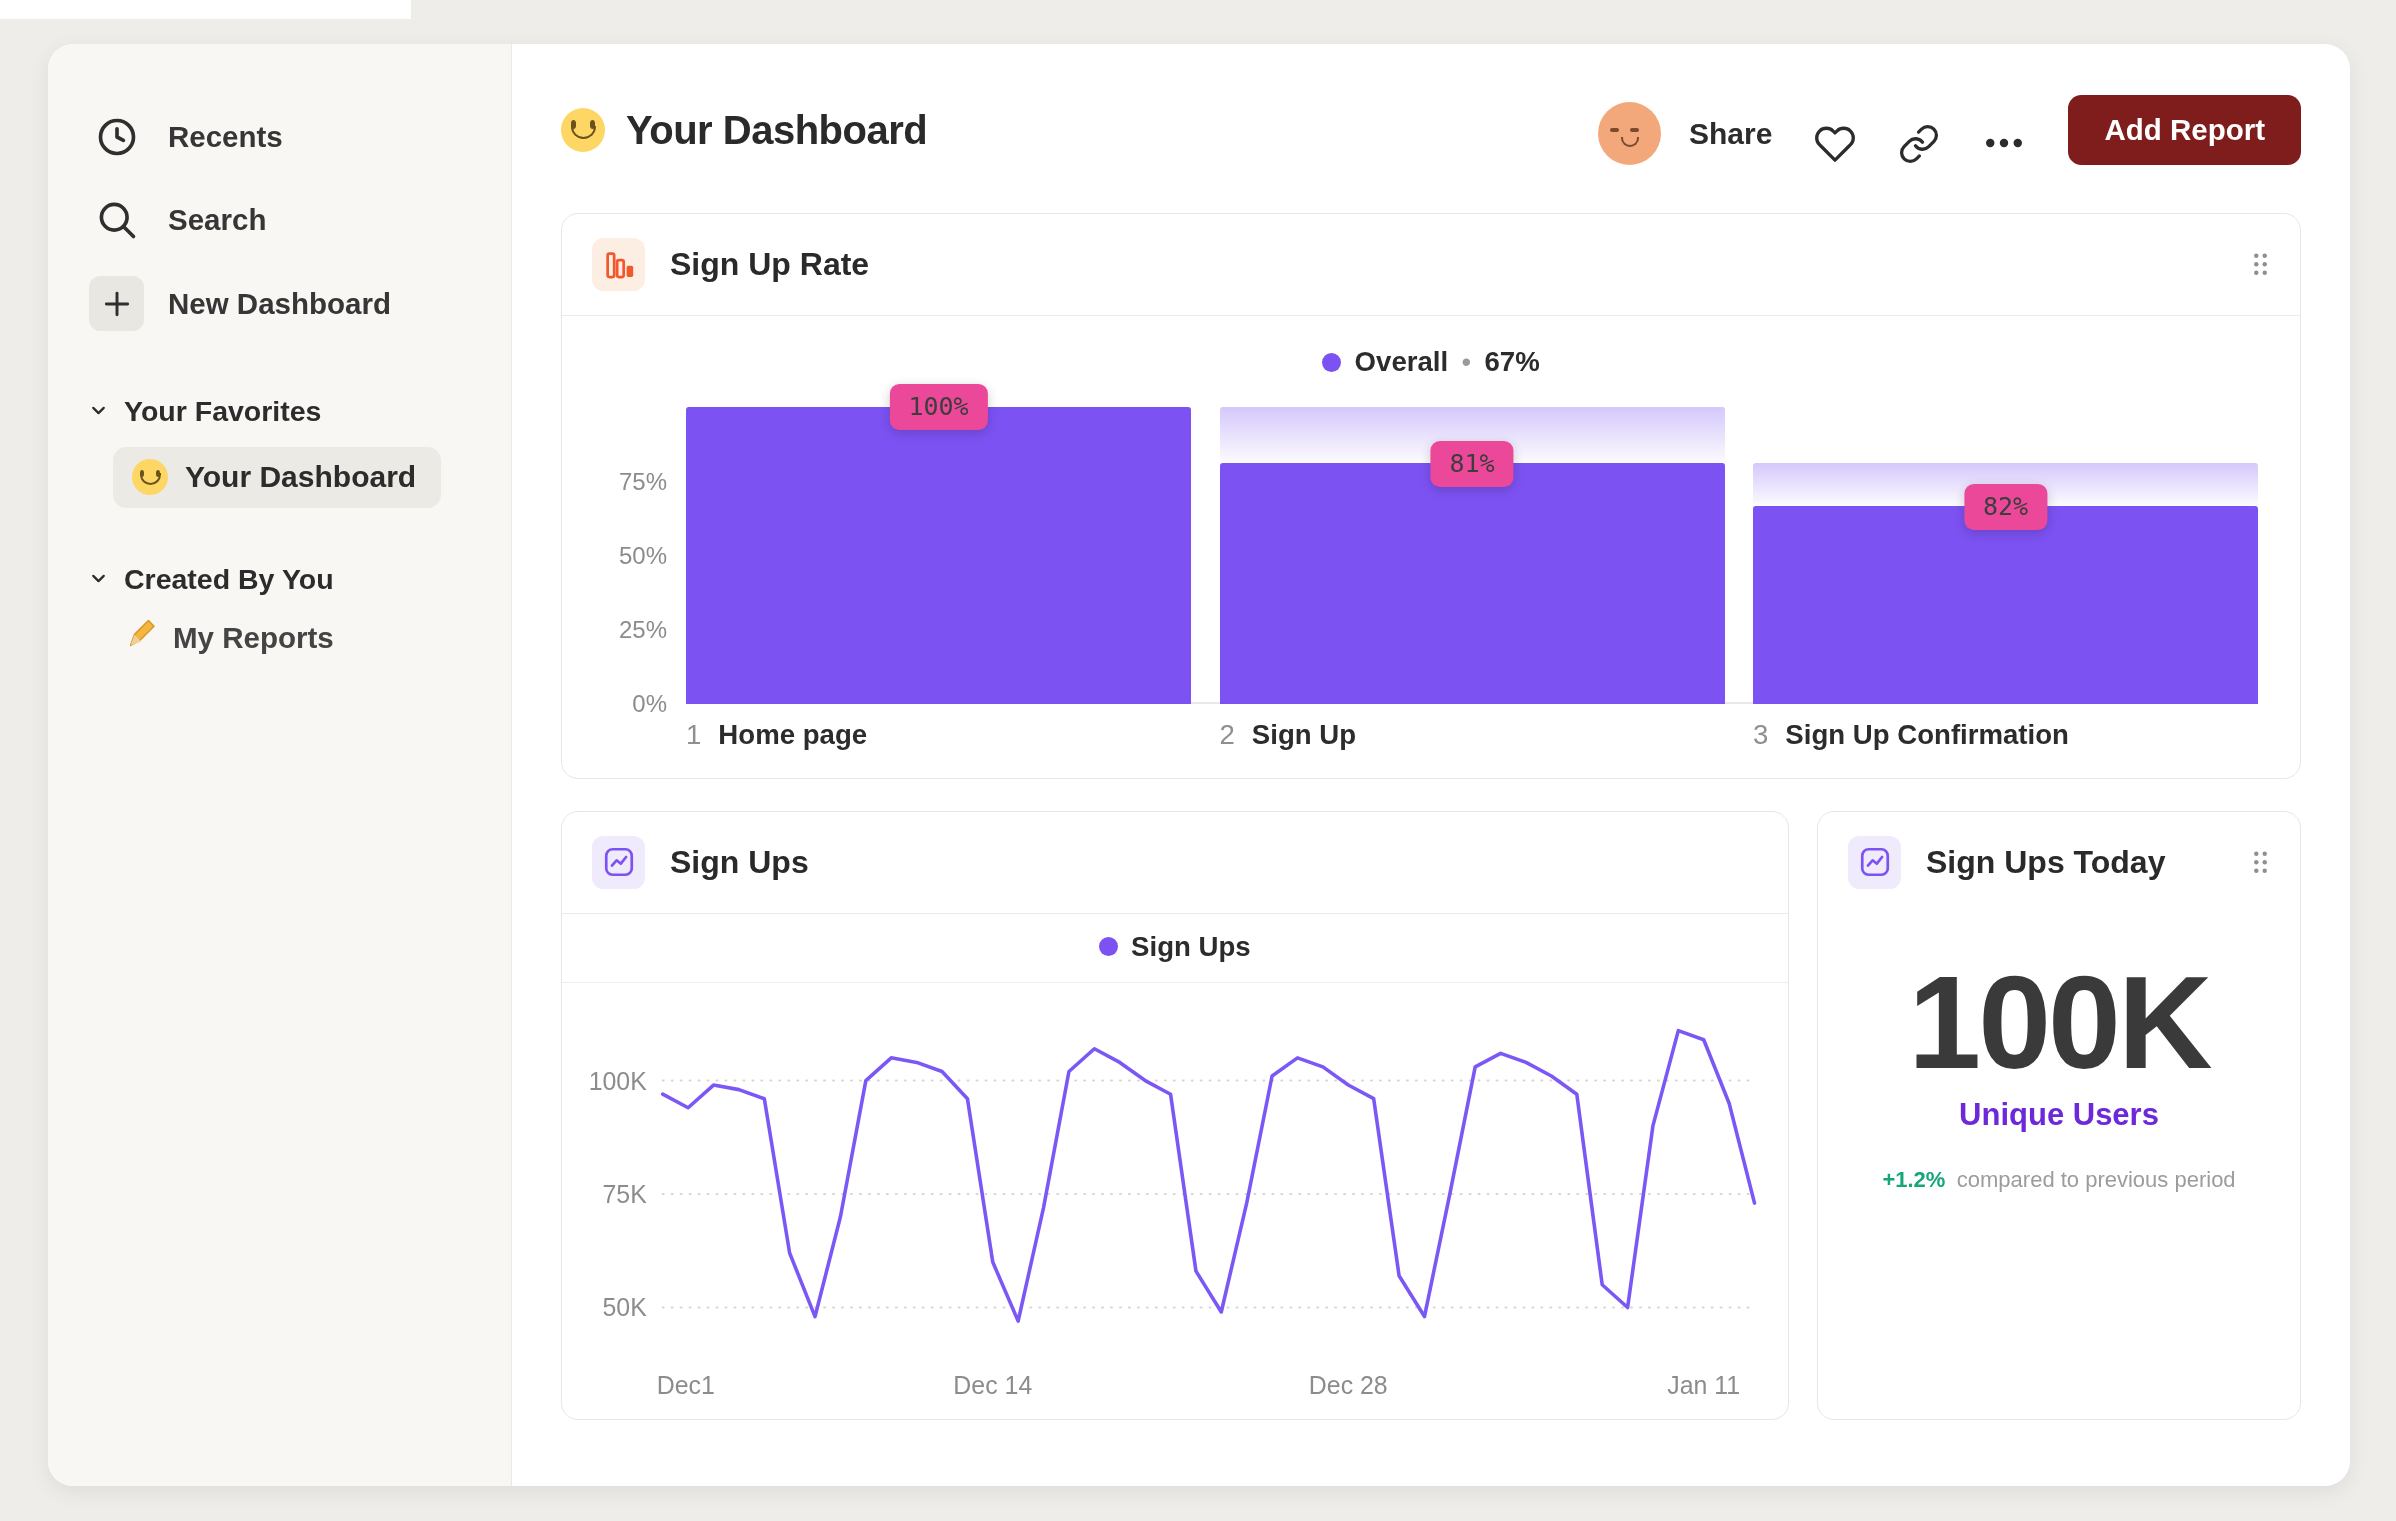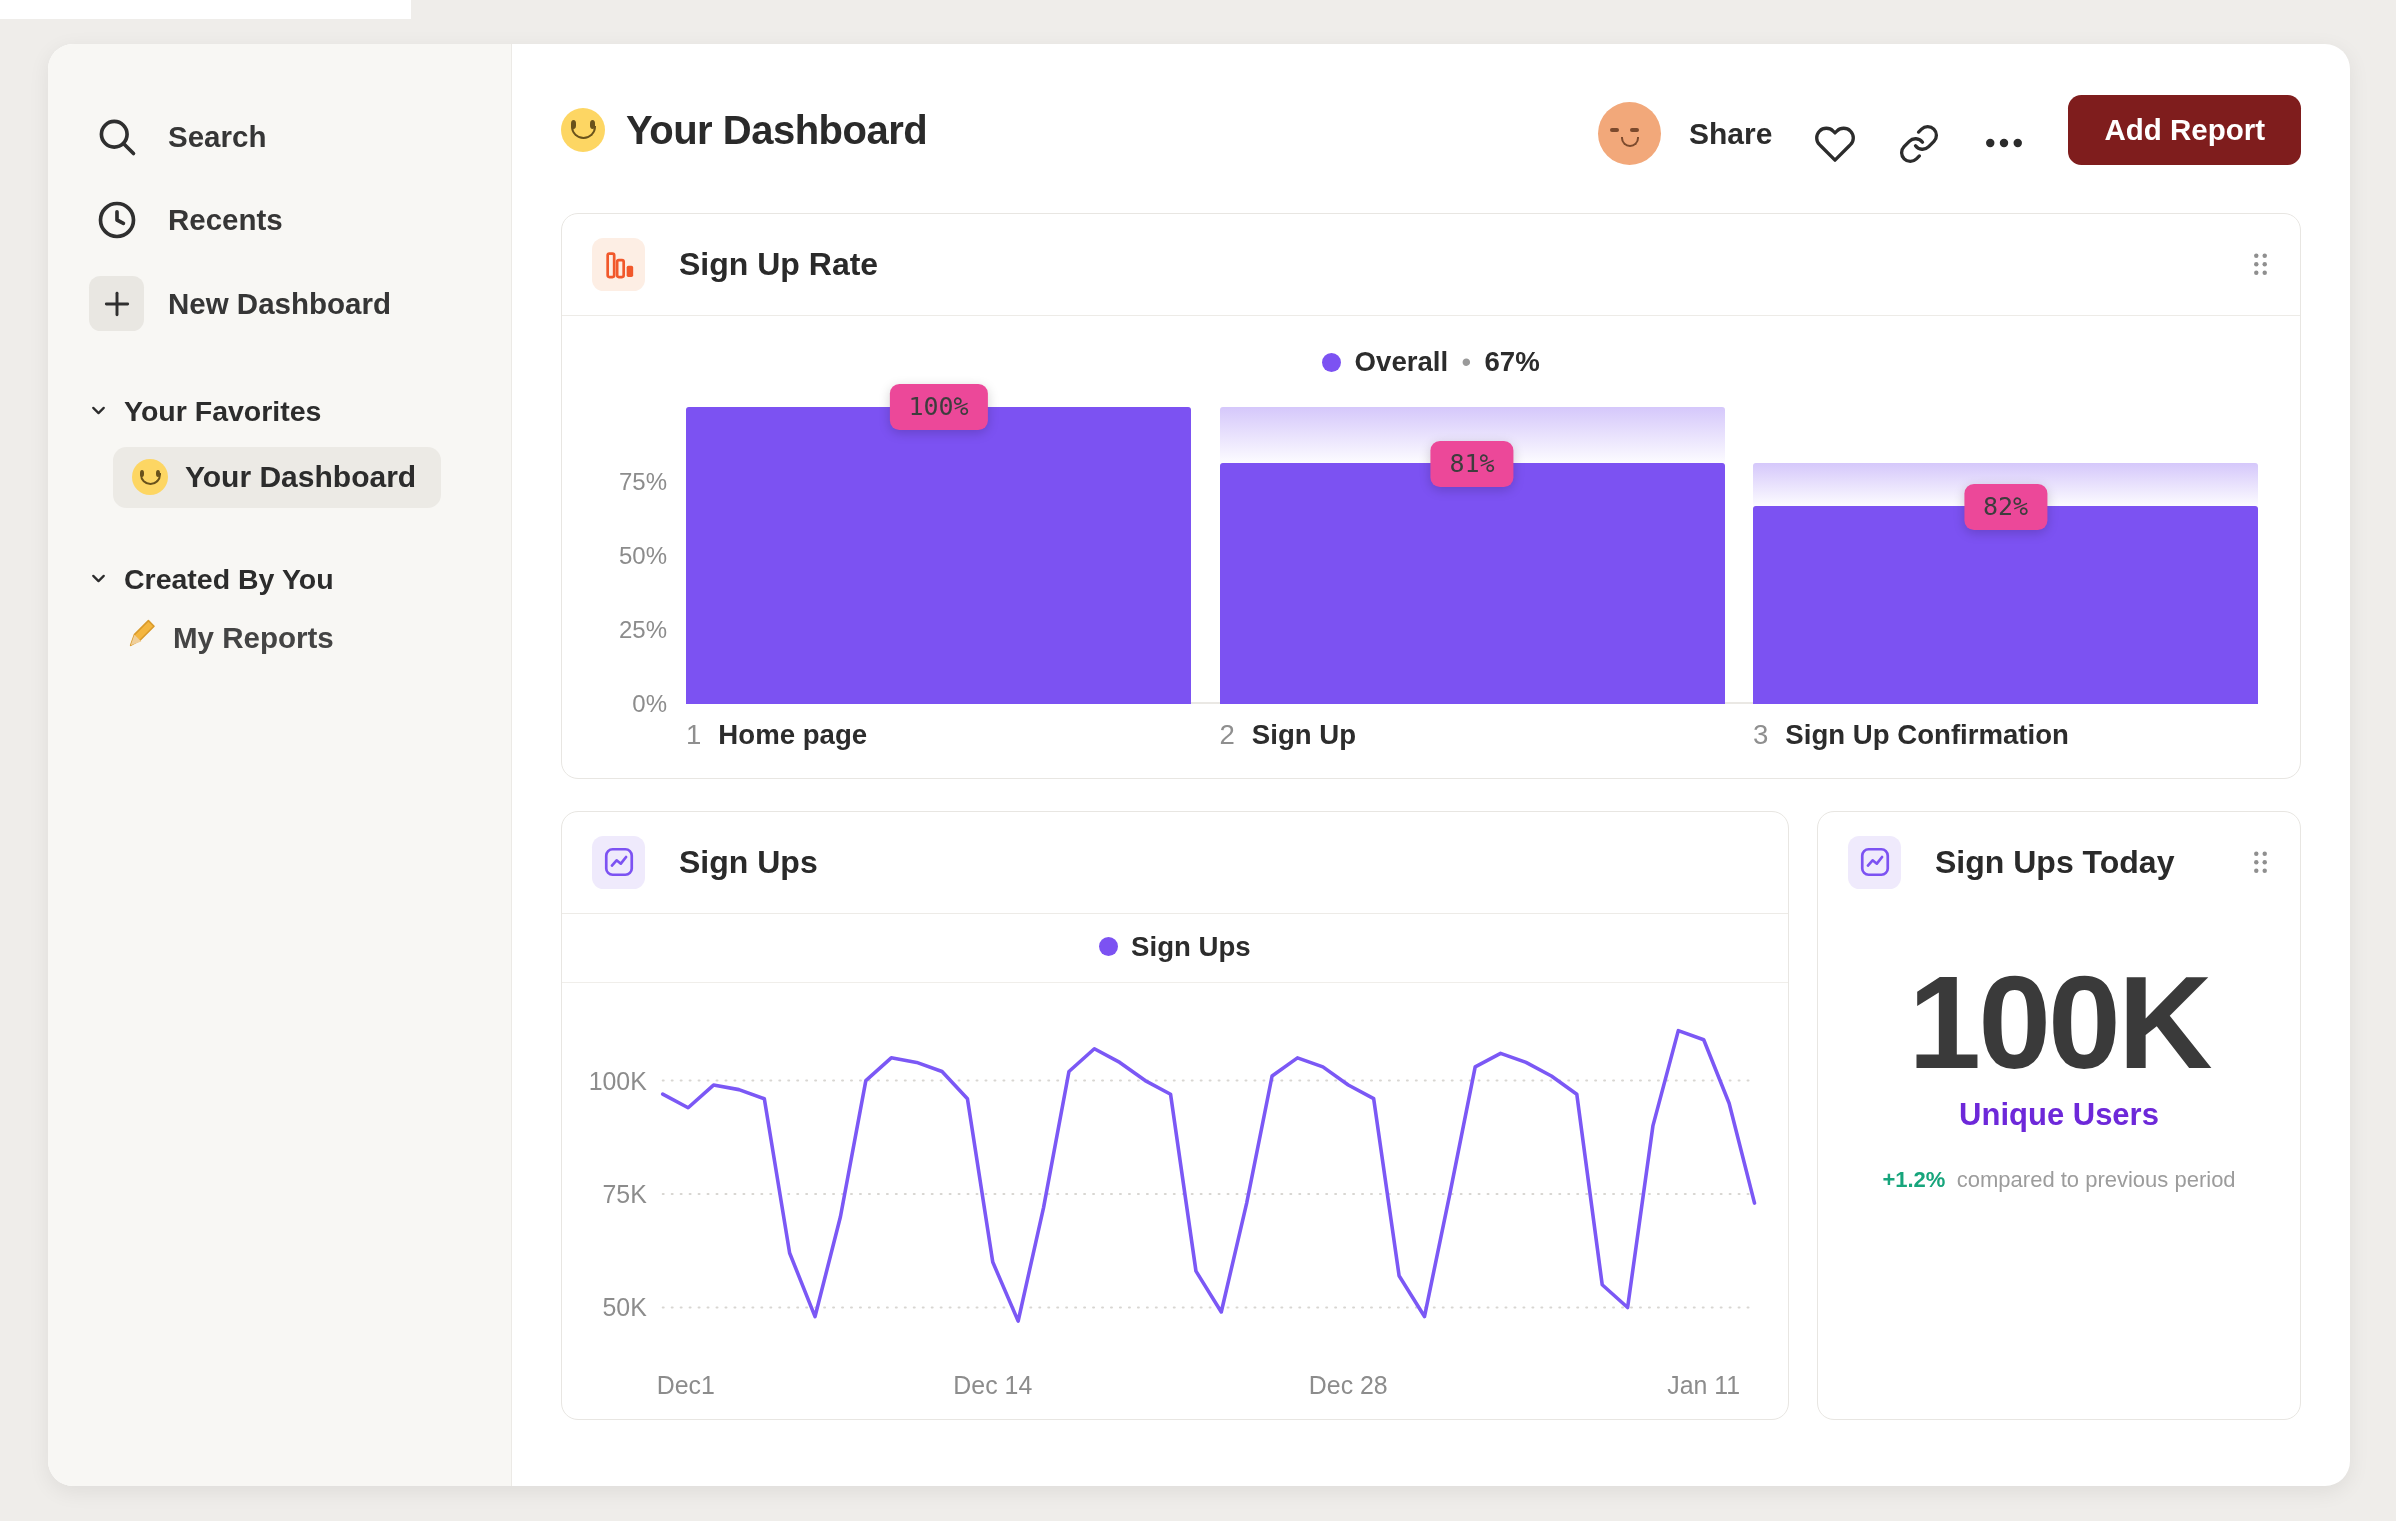--- a/index.html
+++ b/index.html
@@ -58,21 +58,21 @@
   .avatar::after { content:""; position:absolute; left:23px; top:35px; width:14.3px; height:7.6px;
     border:2.9px solid #7c4a2d; border-top:0; border-radius:0 0 14.3px 14.3px; }
   .share-label { font-size:30px; font-weight:600; color:#2c2c2c; cursor:pointer; }
   .icon-btn { display:flex; align-items:center; justify-content:center; cursor:pointer; color:#2c2c2c; }
   .add-report-btn { height:70px; padding:0 36px; background:#7f1d1d; color:#fff; border:none;
     border-radius:13.3px; font-size:29.5px; font-weight:600; font-family:inherit; display:flex;
     align-items:center; cursor:pointer; }
 
   
   .report-card { border:1.9px solid #e8e6e2; border-radius:17px; background:#fff; }
-  .card-header { display:flex; align-items:center; gap:34px; padding:24px 30px; border-bottom:1.9px solid #edebe7; }
+  .card-header { display:flex; align-items:center; gap:25px; padding:24px 30px; border-bottom:1.9px solid #edebe7; }
   .card-header.no-border { border-bottom:none; }
   .card-icon { width:53px; height:53px; border-radius:11.4px; display:flex; align-items:center; justify-content:center; flex-shrink:0; }
   .card-icon.orange { background:#fdeee4; color:#f1582b; }
   .card-icon.purple { background:#efeafc; color:#7c52f2; }
   .card-title { font-size:32px; font-weight:700; color:#2a2a2a; }
   .drag-handle { margin-left:auto; cursor:grab; display:flex; align-items:center; }
 
   .funnel-card { margin-top:48px; }
   .funnel-body { padding:15px 42px 27px 42px; }
   .legend-row { display:flex; justify-content:center; align-items:center; gap:13.3px;
@@ -118,34 +118,34 @@
 <body>
 
 <div class="top-strip"></div>
 
 <div class="app-card">
 
   <aside class="sidebar">
     <div class="nav-item">
       <span class="nav-icon-wrap">
         <svg width="44" height="44" viewBox="0 0 24 24">
+            <circle cx="12" cy="12" r="9" fill="none" stroke="#2f2f2f" stroke-width="2"></circle>
+            <polyline points="12 7.5 12 12 15.5 13.8" fill="none" stroke="#2f2f2f" stroke-width="2" stroke-linecap="round" stroke-linejoin="round"></polyline>
+          </svg>
+      </span>
+      <span>Recents</span>
+    </div>
+    <div class="nav-item">
+      <span class="nav-icon-wrap">
+        <svg width="44" height="44" viewBox="0 0 24 24">
             <circle cx="10.5" cy="10.5" r="7" fill="none" stroke="#2f2f2f" stroke-width="2"></circle>
             <line x1="15.8" y1="15.8" x2="21" y2="21" stroke="#2f2f2f" stroke-width="2" stroke-linecap="round"></line>
           </svg>
       </span>
       <span>Search</span>
-    </div>
-    <div class="nav-item">
-      <span class="nav-icon-wrap">
-        <svg width="44" height="44" viewBox="0 0 24 24">
-            <circle cx="12" cy="12" r="9" fill="none" stroke="#2f2f2f" stroke-width="2"></circle>
-            <polyline points="12 7.5 12 12 15.5 13.8" fill="none" stroke="#2f2f2f" stroke-width="2" stroke-linecap="round" stroke-linejoin="round"></polyline>
-          </svg>
-      </span>
-      <span>Recents</span>
     </div>
     <div class="nav-item">
       <span class="nav-icon-wrap">
         <span class="plus-tile">
           <svg width="32" height="32" viewBox="0 0 24 24">
               <line x1="12" y1="4" x2="12" y2="20" stroke="#2f2f2f" stroke-width="2.2" stroke-linecap="round"></line>
               <line x1="4" y1="12" x2="20" y2="12" stroke="#2f2f2f" stroke-width="2.2" stroke-linecap="round"></line>
             </svg>
         </span>
       </span>

